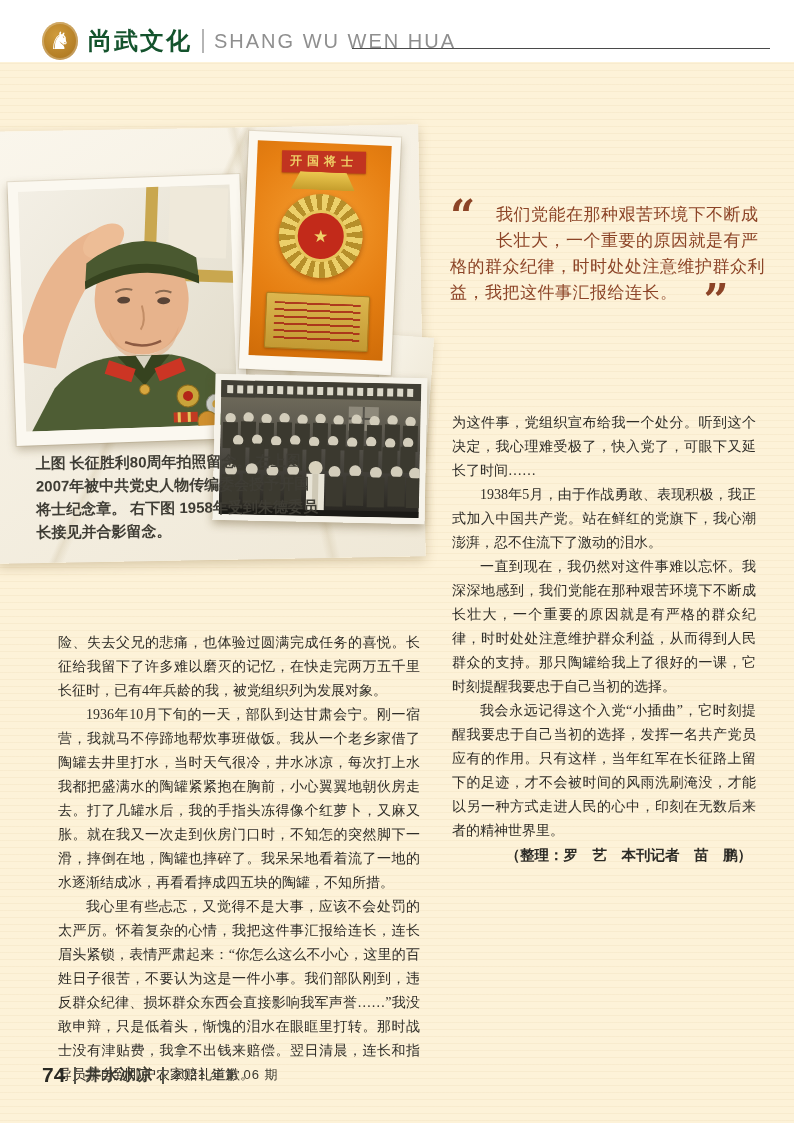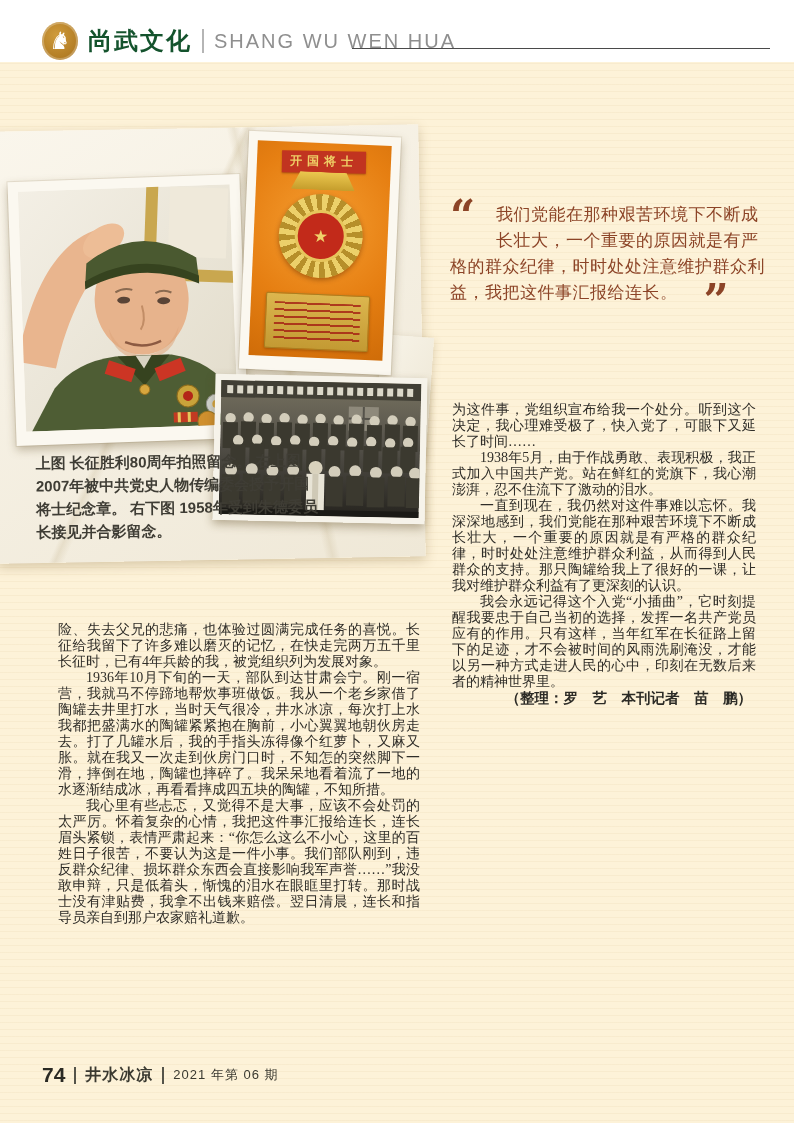--- a/index.html
+++ b/index.html
@@ -121,22 +121,22 @@
     float:left; font-size:44px; line-height:30px; width:46px;
     font-weight:bold; font-family:"DejaVu Serif", serif;
   }
   .q-close {
     font-size:44px; line-height:0; vertical-align:-18px; font-weight:bold;
     font-family:"DejaVu Serif", serif; margin-left:26px;
   }
 
   
   .col {
-    position:absolute; color:#2f2d28; font-size:14px; line-height:16px;
-    text-align:justify; font-family:"Liberation Serif", serif;
+    position:absolute; color:#2f2d28; font-size:14px; line-height:24px;
+    text-align:justify; font-family:"Liberation Serif", serif;margin-top:9px;
   }
   .col-left  { left:58px;  top:622px; width:362px; }
   .col-right { left:452px; top:402px; width:304px; }
   .col p { margin:0; }
   .indent { text-indent:2em; }
   .byline {
     margin-top:4px; text-align:right; padding-right:4px;
     font-family:Liberation Sans, sans-serif; font-weight:bold; font-size:14.5px; color:#2c2b26;
   }
 
@@ -327,21 +327,21 @@
 
   <div class="col col-left">
     <p>险、失去父兄的悲痛，也体验过圆满完成任务的喜悦。长征给我留下了许多难以磨灭的记忆，在快走完两万五千里长征时，已有4年兵龄的我，被党组织列为发展对象。</p>
     <p class="indent">1936年10月下旬的一天，部队到达甘肃会宁。刚一宿营，我就马不停蹄地帮炊事班做饭。我从一个老乡家借了陶罐去井里打水，当时天气很冷，井水冰凉，每次打上水我都把盛满水的陶罐紧紧抱在胸前，小心翼翼地朝伙房走去。打了几罐水后，我的手指头冻得像个红萝卜，又麻又胀。就在我又一次走到伙房门口时，不知怎的突然脚下一滑，摔倒在地，陶罐也摔碎了。我呆呆地看着流了一地的水逐渐结成冰，再看看摔成四五块的陶罐，不知所措。</p>
     <p class="indent">我心里有些忐忑，又觉得不是大事，应该不会处罚的太严厉。怀着复杂的心情，我把这件事汇报给连长，连长眉头紧锁，表情严肃起来：“你怎么这么不小心，这里的百姓日子很苦，不要认为这是一件小事。我们部队刚到，违反群众纪律、损坏群众东西会直接影响我军声誉……”我没敢申辩，只是低着头，惭愧的泪水在眼眶里打转。那时战士没有津贴费，我拿不出钱来赔偿。翌日清晨，连长和指导员亲自到那户农家赔礼道歉。</p>
   </div>
 
   <div class="col col-right">
     <p>为这件事，党组织宣布给我一个处分。听到这个决定，我心理难受极了，快入党了，可眼下又延长了时间……</p>
     <p class="indent">1938年5月，由于作战勇敢、表现积极，我正式加入中国共产党。站在鲜红的党旗下，我心潮澎湃，忍不住流下了激动的泪水。</p>
-    <p class="indent">一直到现在，我仍然对这件事难以忘怀。我深深地感到，我们党能在那种艰苦环境下不断成长壮大，一个重要的原因就是有严格的群众纪律，时时处处注意维护群众利益，从而得到人民群众的支持。那只陶罐给我上了很好的一课，让我对维护群众利益有了更深刻的认识。</p>
+    <p class="indent">一直到现在，我仍然对这件事难以忘怀。我深深地感到，我们党能在那种艰苦环境下不断成长壮大，一个重要的原因就是有严格的群众纪律，时时处处注意维护群众利益，从而得到人民群众的支持。那只陶罐给我上了很好的一课，它时刻提醒我要忠于自己当初的选择。</p>
     <p class="indent">我会永远记得这个入党“小插曲”，它时刻提醒我要忠于自己当初的选择，发挥一名共产党员应有的作用。只有这样，当年红军在长征路上留下的足迹，才不会被时间的风雨洗刷淹没，才能以另一种方式走进人民的心中，印刻在无数后来者的精神世界里。</p>
     <p class="byline">（整理：罗　艺　本刊记者　苗　鹏）</p>
   </div>
 
   <div class="footer">
     <span class="pg-num">74</span>
     <span class="ft-bar"></span>
     <span class="ft-mag">井水冰凉</span>
     <span class="ft-bar"></span>
     <span class="ft-issue">2021 年第 06 期</span>

